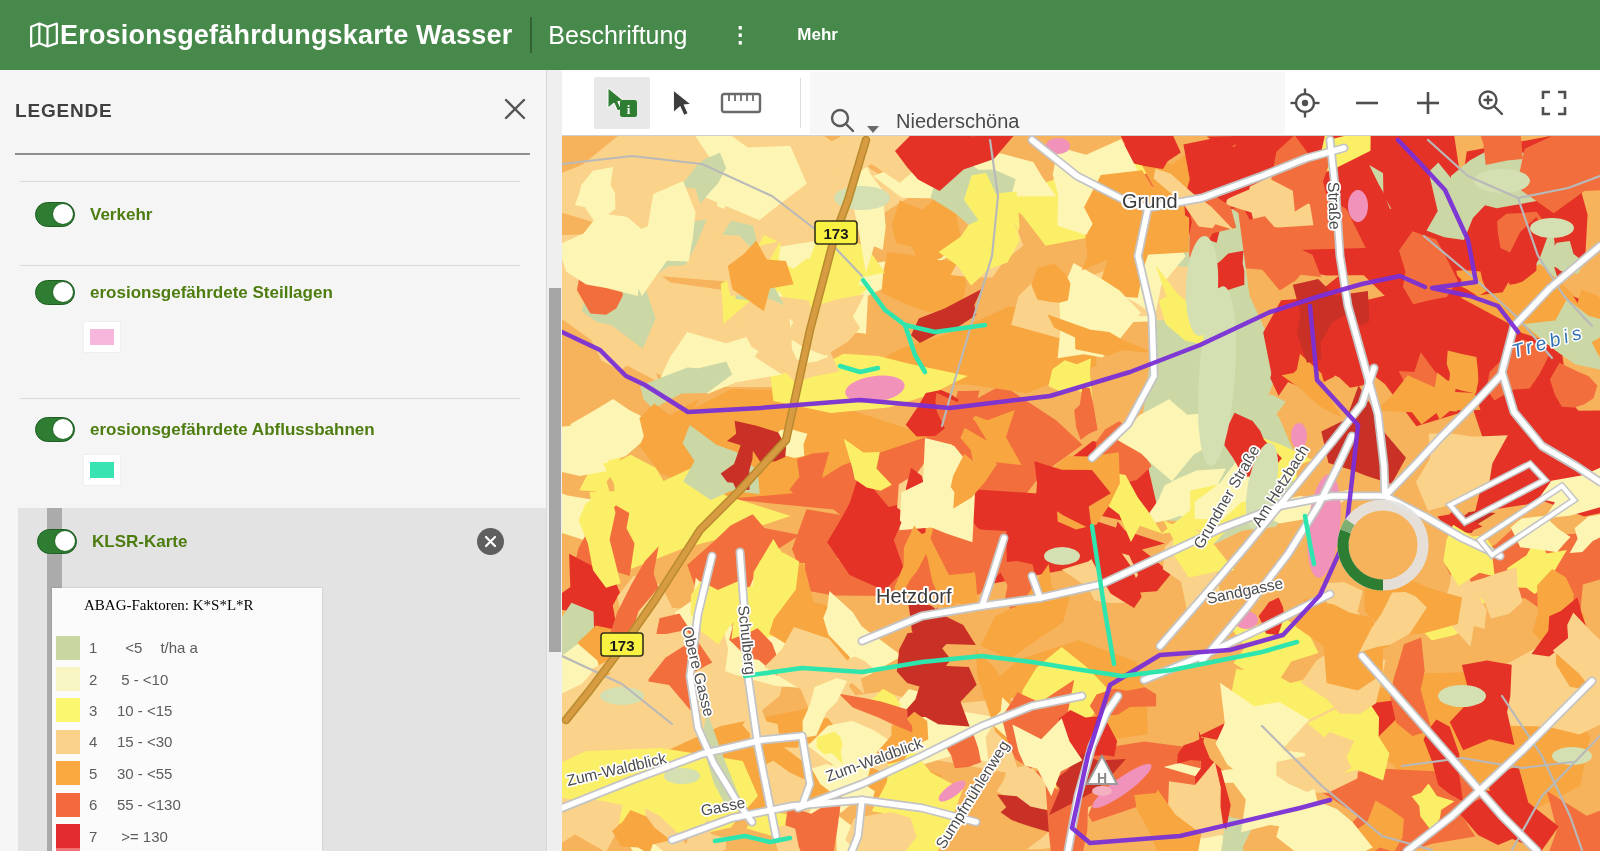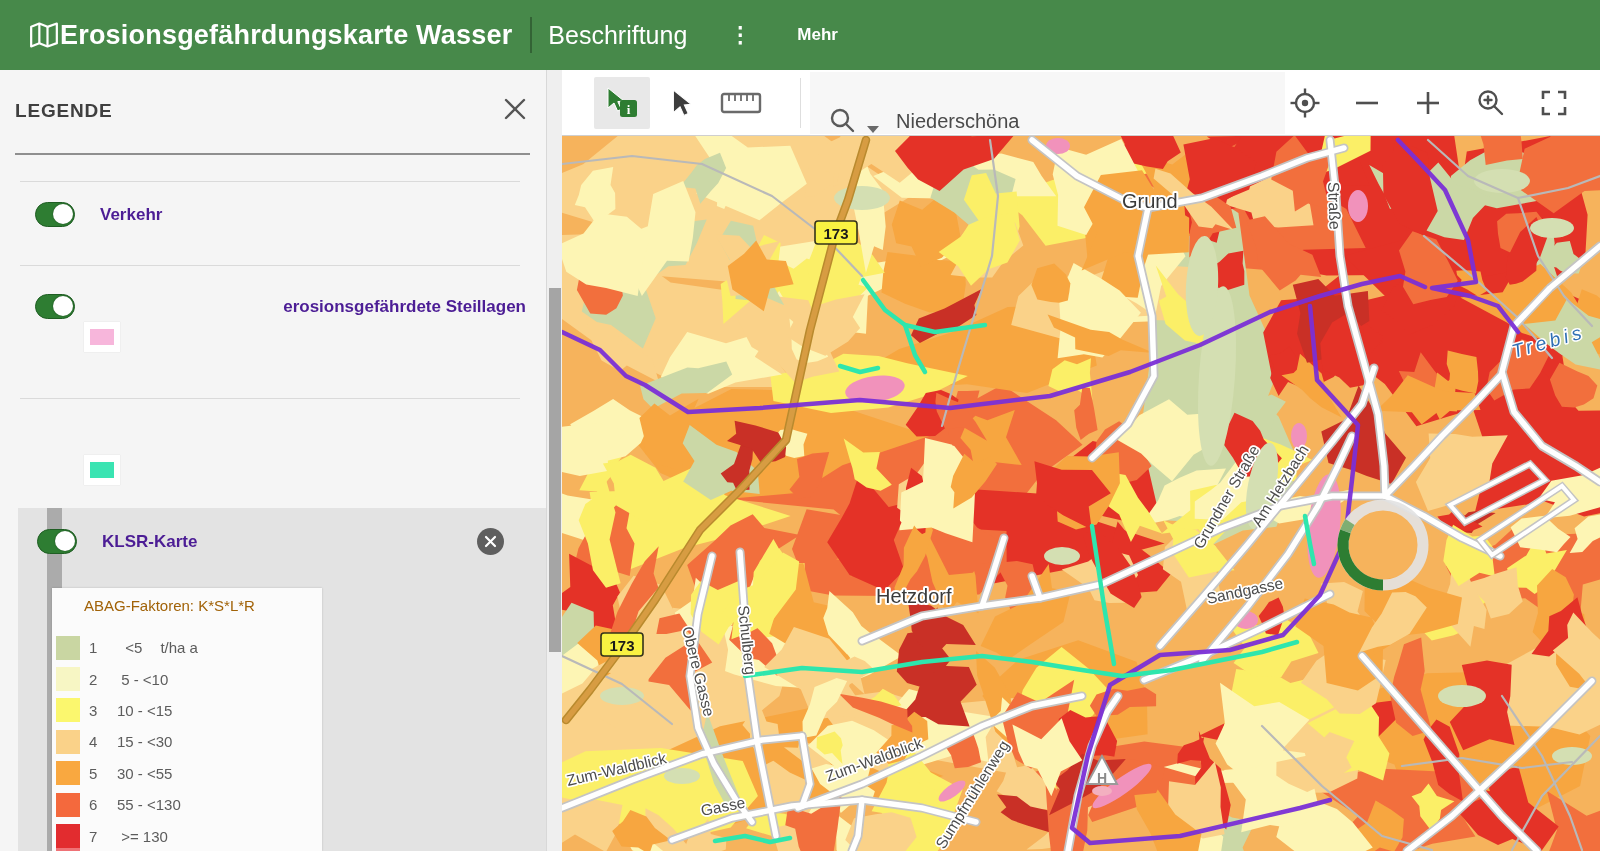--- a/index.html
+++ b/index.html
@@ -17,36 +17,36 @@
   .header .more{font-size:17px;font-weight:700;margin-left:36px;}
 
   
   .panel{position:absolute;left:0;top:70px;width:546px;bottom:0;background:#f5f5f5;}
   .legend-head{position:absolute;left:15px;right:18px;top:26px;display:flex;
                justify-content:space-between;align-items:center;gap:26px;}
   .legend-title{font-size:19px;font-weight:700;color:#3f3f3f;letter-spacing:.8px;}
   .hr-strong{position:absolute;left:15px;right:16px;top:83px;height:2px;background:#8f8f8f;}
   .hr-light{position:absolute;left:20px;right:26px;height:1px;background:#dadada;}
   .layer-row{position:absolute;left:35px;right:20px;display:flex;align-items:center;}
-  .layer-label{font-size:17px;font-weight:700;color:#4c1d95;margin-left:25px;}
+  .layer-label{font-size:17px;font-weight:700;color:#4d7c0f;margin-left:15px;}
   .toggle{position:relative;width:40px;height:25px;border-radius:13px;background:#2e7d32;
           border:1.5px solid #1f5e23;box-sizing:border-box;flex:0 0 auto;cursor:pointer;}
   .toggle .knob{position:absolute;right:1px;top:1px;width:20px;height:20px;border-radius:50%;
                 background:#fff;box-shadow:0 0 2px rgba(0,0,0,.4);}
   .swatch-tile{position:absolute;width:36px;height:30px;background:#fff;display:flex;
                align-items:center;justify-content:center;box-shadow:0 0 1px rgba(0,0,0,.15);}
   .swatch-tile .sw{width:24px;height:16px;}
   .klsr{position:absolute;left:18px;right:0;top:438px;bottom:0;background:#e3e3e3;padding-left:43px;}
   .klsr .accent{position:absolute;left:29px;top:0;width:15px;height:100%;background:#ababab;}
   .klsr-row{position:absolute;left:19px;top:20px;right:42px;display:flex;align-items:center;}
   .klsr-close{margin-left:auto;width:27px;height:27px;border-radius:50%;background:#5f5f5f;
               display:flex;align-items:center;justify-content:center;cursor:pointer;}
   .abag-box{position:absolute;left:34px;top:80px;width:270px;height:263px;background:#fbfbfb;
             box-shadow:0 0 2px rgba(0,0,0,.18);overflow:hidden;}
-  .abag-title{position:absolute;left:32px;top:9px;font-size:15px;color:#a16207;}
+  .abag-title{position:absolute;left:32px;top:9px;font-size:15px;color:#000000;font-family:Liberation Serif, serif;}
   .abag-rows{position:absolute;left:0;top:44px;right:0;}
   .abag-row{height:31.4px;display:flex;align-items:center;font-size:15px;color:#5c5c5c;}
   .abag-row .sq{width:24px;height:24px;margin-left:4px;flex:0 0 auto;}
   .abag-row .num{width:24px;margin-left:9px;}
   .abag-row .rng{margin-left:4px;white-space:pre;}
   .abag-row .unit{margin-left:18px;}
   .abag-sliver{position:absolute;left:4px;top:260px;width:24px;height:3px;background:#ef7276;}
 
   
   .scroll-track{position:absolute;left:546px;top:70px;width:16px;bottom:0;background:#efefef;
@@ -102,31 +102,37 @@
     <div class="hr-light" style="top:111px;"></div>
 
     <div class="layer-row" style="top:132px;">
       <span class="toggle">
           <span class="knob"></span>
         </span>
       <span class="layer-label">Verkehr</span>
     </div>
     <div class="hr-light" style="top:195px;"></div>
 
-    <div class="layer-row" style="top:224px;justify-content:space-between;">
+    <div class="layer-row" style="top:210px;">
       <span class="toggle">
           <span class="knob"></span>
         </span>
       <span class="layer-label">erosionsgefährdete Steillagen</span>
     </div>
     <div class="swatch-tile" style="left:84px;top:252px;">
       <span class="sw" style="background: rgb(247, 182, 219);"></span>
     </div>
     <div class="hr-light" style="top:328px;"></div>
 
+    <div class="layer-row" style="top:347px;">
+      <span class="toggle">
+          <span class="knob"></span>
+        </span>
+      <span class="layer-label">erosionsgefährdete Abflussbahnen</span>
+    </div>
     <div class="swatch-tile" style="left:84px;top:385px;">
       <span class="sw" style="background: rgb(58, 228, 178);"></span>
     </div>
 
     <div class="klsr">
       <div class="accent"></div>
       <div class="klsr-row">
         <span class="toggle">
             <span class="knob"></span>
           </span>

